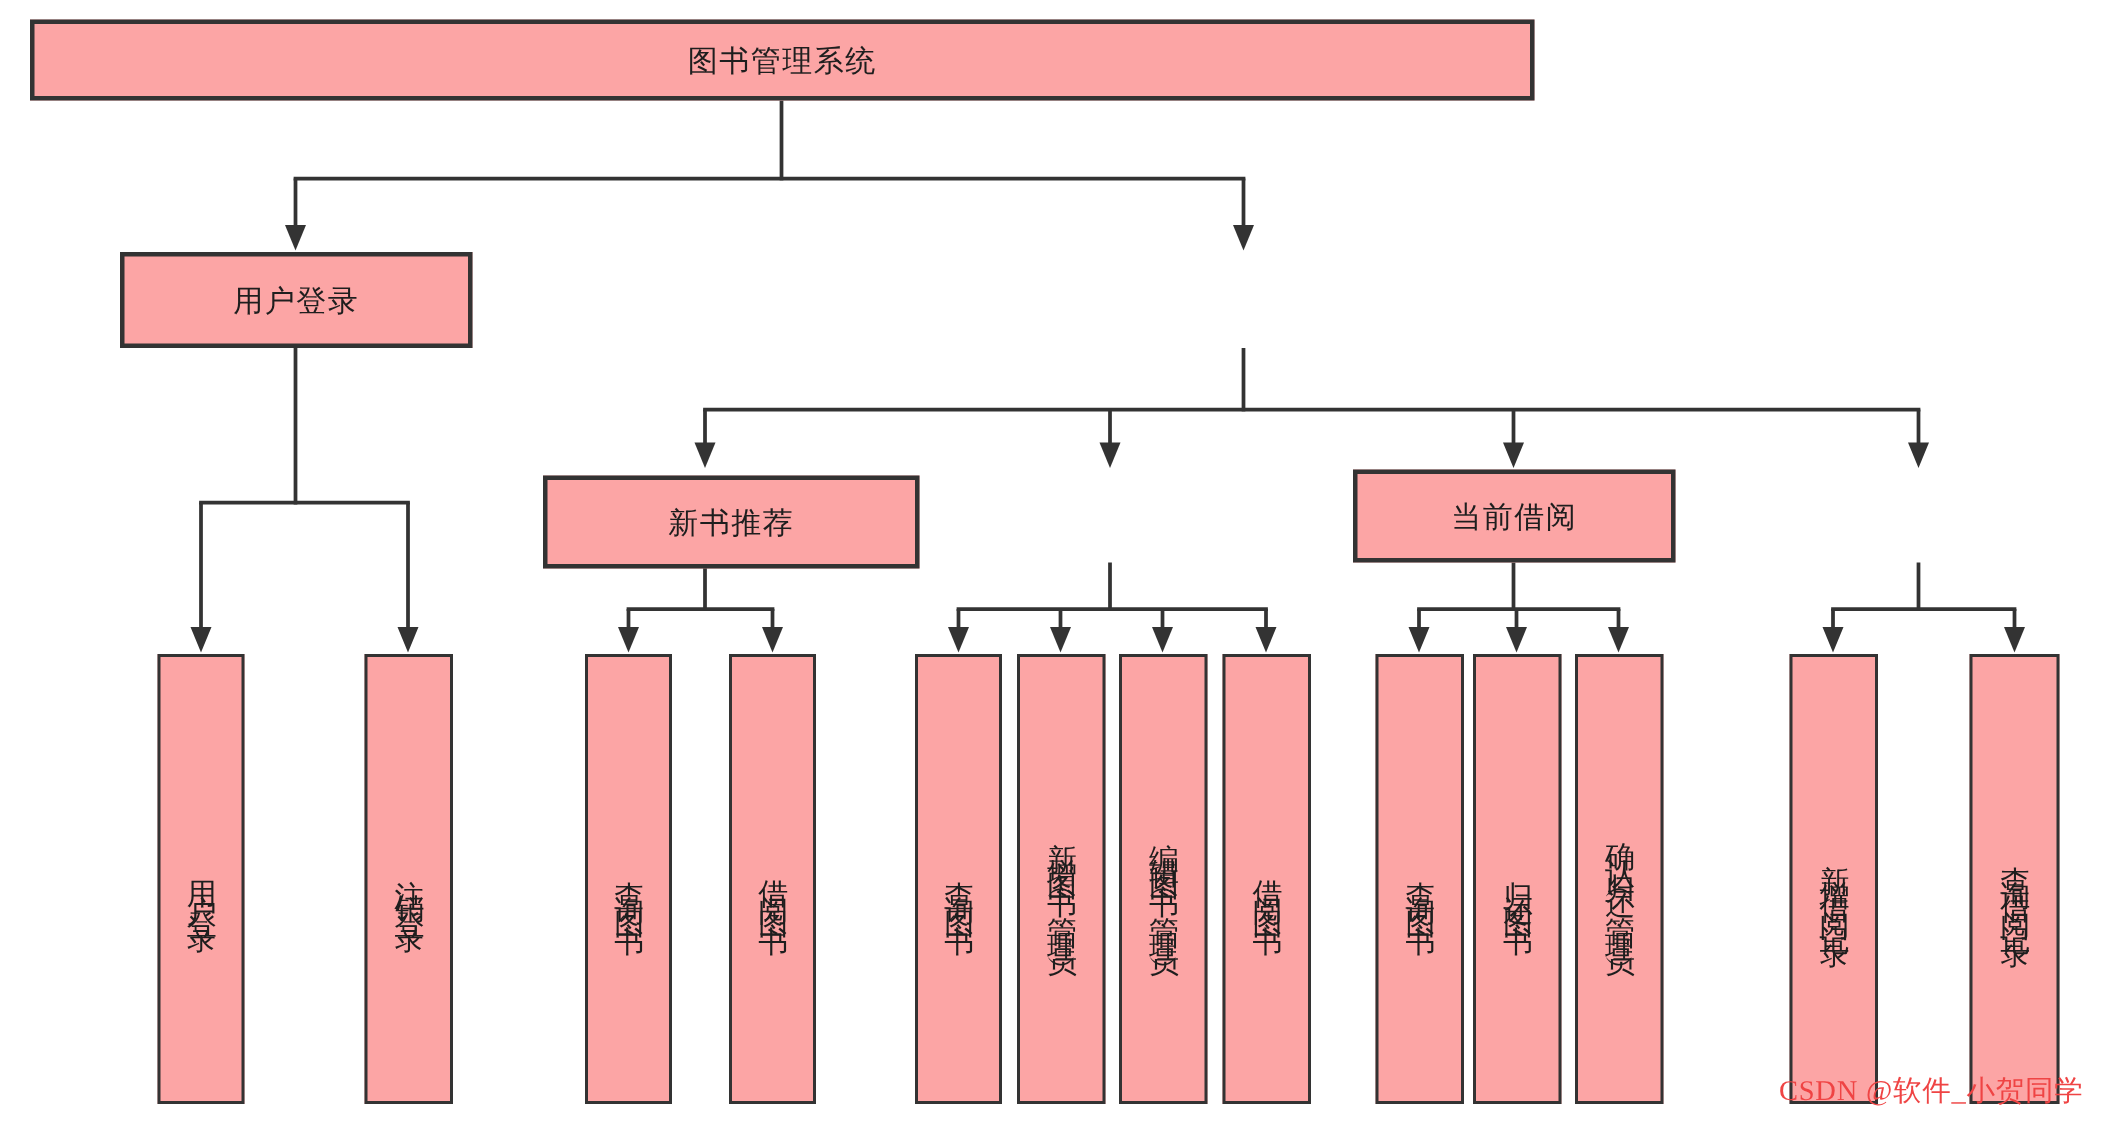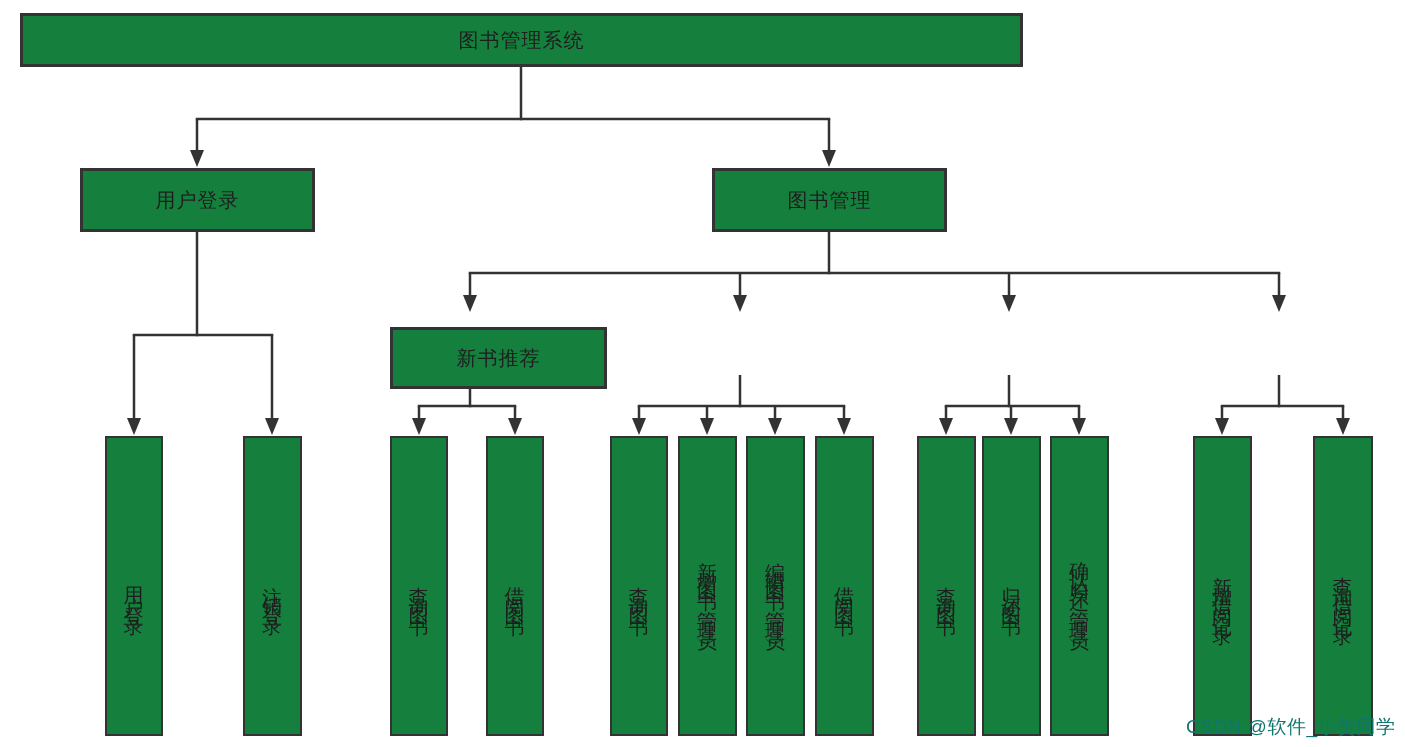--- a/index.html
+++ b/index.html
@@ -14,21 +14,21 @@
   .connectors {
     position: absolute;
     left: 0; top: 0;
     width: 1405px; height: 747px;
     z-index: 1;
     pointer-events: none;
   }
   .node {
     position: absolute;
     box-sizing: border-box;
-    background: #15803d;
+    background: #fca5a5;
     border: 3px solid #333333;
     display: flex;
     align-items: center;
     justify-content: center;
     z-index: 2;
     color: #1e1e1e;
     font-size: 20px;
     letter-spacing: 1px;
   }
   .leaf {
@@ -39,21 +39,21 @@
     font-size: 20px;
     letter-spacing: 10px;
     line-height: 1;
     color: #1e1e1e;
     margin-bottom: -10px; 
   }
   
   .n-root            { left: 20px;   top: 13px;  width: 1003px; height: 54px; }
   .n-user-login      { left: 80px;   top: 168px; width: 235px;  height: 64px; }
   .n-book-mgmt       { left: 712px;  top: 168px; width: 235px;  height: 64px; }
-  .n-new-books       { left: 362px;  top: 327px; width: 217px;  height: 62px; margin-left: 28px; }
+  .n-new-books       { left: 362px;  top: 317px; width: 251px;  height: 62px; }
   .n-book-borrow     { left: 632px;  top: 313px; width: 216px;  height: 62px; }
   .n-current-borrow  { left: 902px;  top: 313px; width: 215px;  height: 62px; }
   .n-borrow-records  { left: 1172px; top: 313px; width: 215px;  height: 62px; }
 
   .n-leaf-user-login { left: 105px;  top: 436px; width: 58px; height: 300px; }
   .n-leaf-logout     { left: 243px;  top: 436px; width: 59px; height: 300px; }
   .n-leaf-nb-query   { left: 390px;  top: 436px; width: 58px; height: 300px; }
   .n-leaf-nb-borrow  { left: 486px;  top: 436px; width: 58px; height: 300px; }
   .n-leaf-bb-query   { left: 610px;  top: 436px; width: 58px; height: 300px; }
   .n-leaf-bb-add     { left: 678px;  top: 436px; width: 59px; height: 300px; }
@@ -64,23 +64,24 @@
   .n-leaf-cb-confirm { left: 1050px; top: 436px; width: 59px; height: 300px; }
   .n-leaf-br-add     { left: 1193px; top: 436px; width: 59px; height: 300px; }
   .n-leaf-br-query   { left: 1313px; top: 436px; width: 60px; height: 300px; }
 
   .watermark {
     position: absolute;
     left: 1186px;
     top: 714px;
     z-index: 3;
     font-size: 19px;
-    color: #0f766e;
+    color: #ef4444;
     white-space: nowrap;
     letter-spacing: 0.5px;
+    font-family: Liberation Serif, serif;
   }
 </style>
 </head>
 <body>
 
 <div class="stage">
 
   <svg class="connectors" viewBox="0 0 1405 747" xmlns="http://www.w3.org/2000/svg">
     <g stroke="#333333" stroke-width="2.5" fill="none">
 
@@ -147,27 +148,27 @@
     </g>
   </svg>
 
   <div class="node n-root">
     <span>图书管理系统</span>
   </div>
 
   <div class="node n-user-login">
     <span>用户登录</span>
   </div>
-  <div class="node n-book-mgmt">
-    <span>图书管理</span>
-  </div>
 
   <div class="node n-new-books">
     <span>新书推荐</span>
   </div>
+  <div class="node n-current-borrow">
+    <span>当前借阅</span>
+  </div>
 
   <div class="node leaf n-leaf-user-login">
     <span class="vtext">用户登录</span>
   </div>
   <div class="node leaf n-leaf-logout">
     <span class="vtext">注销登录</span>
   </div>
 
   <div class="node leaf n-leaf-nb-query">
     <span class="vtext">查询图书</span>

